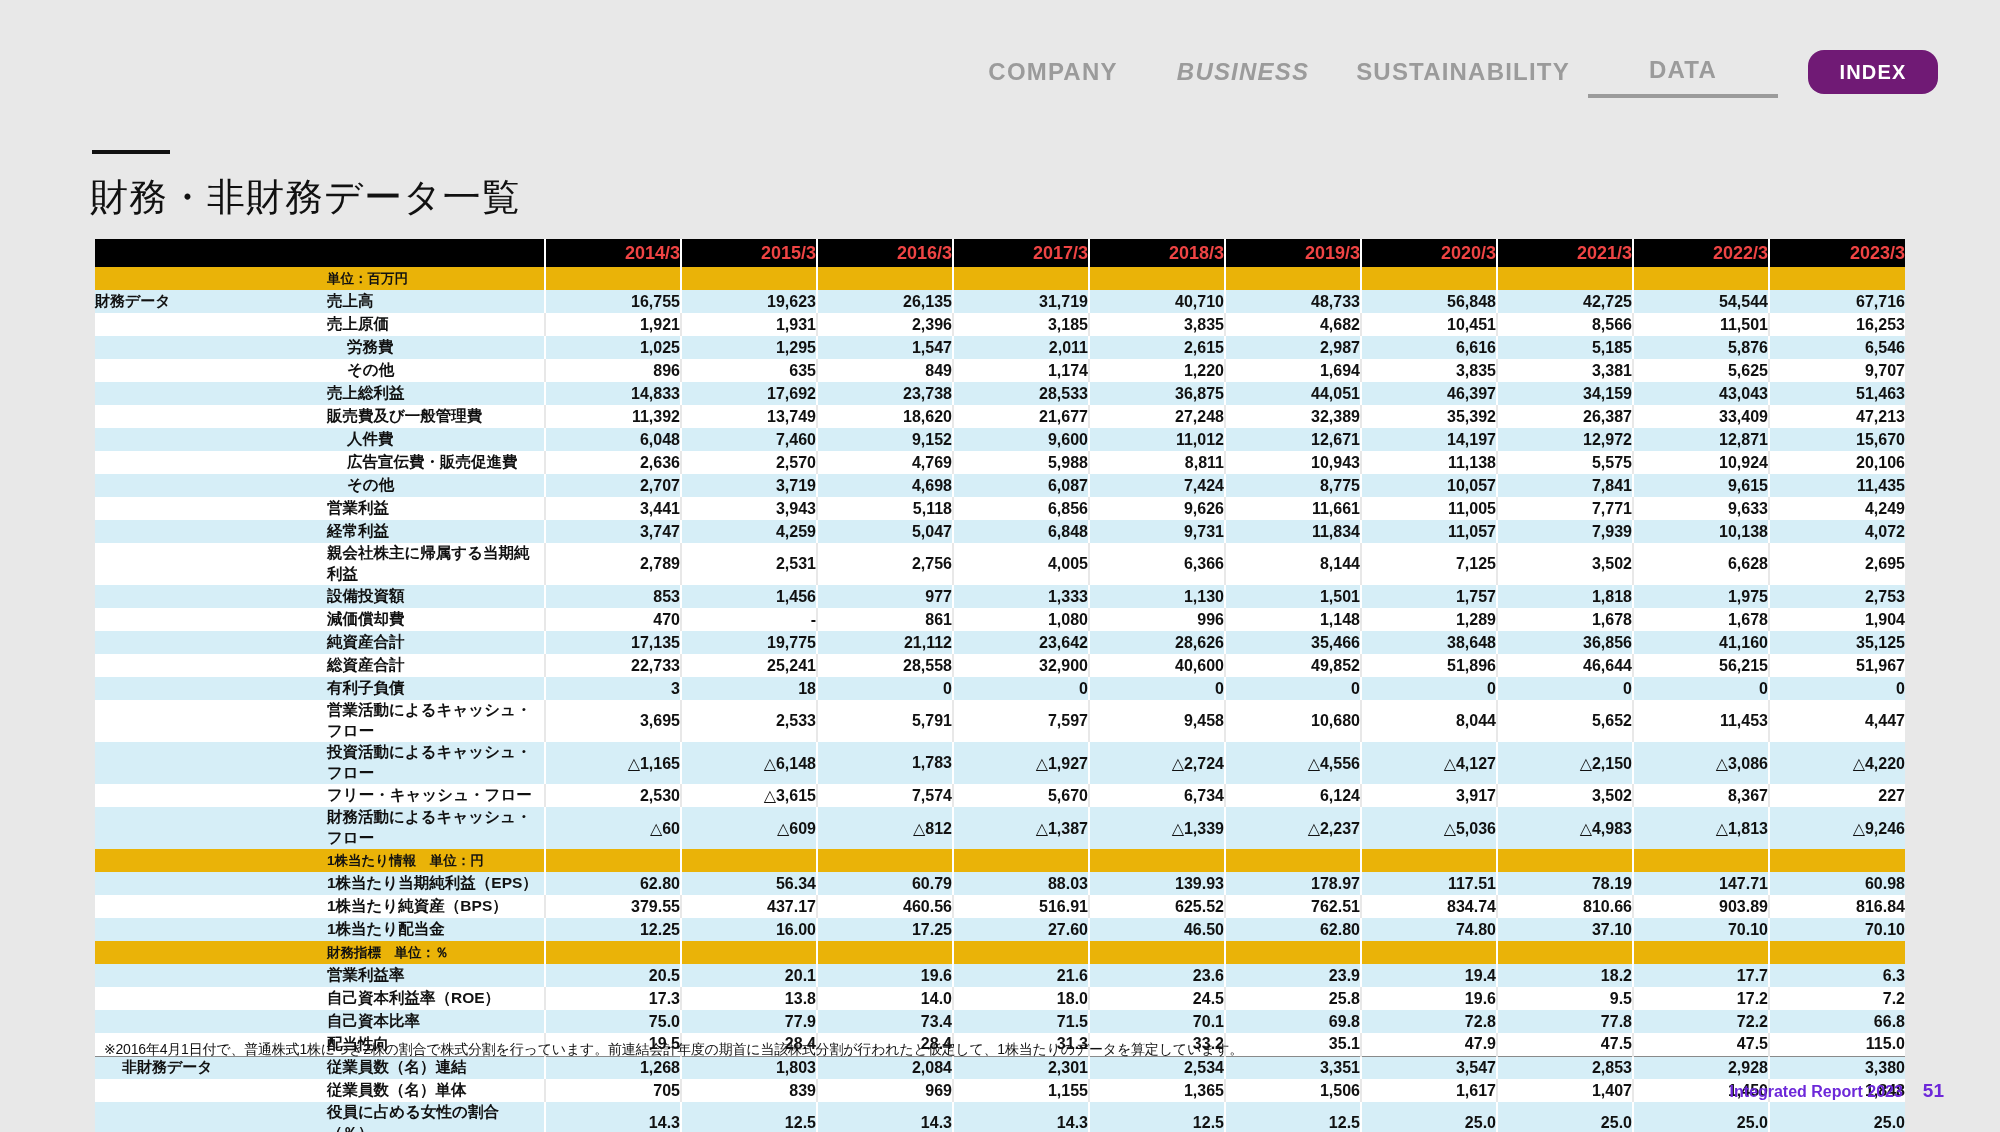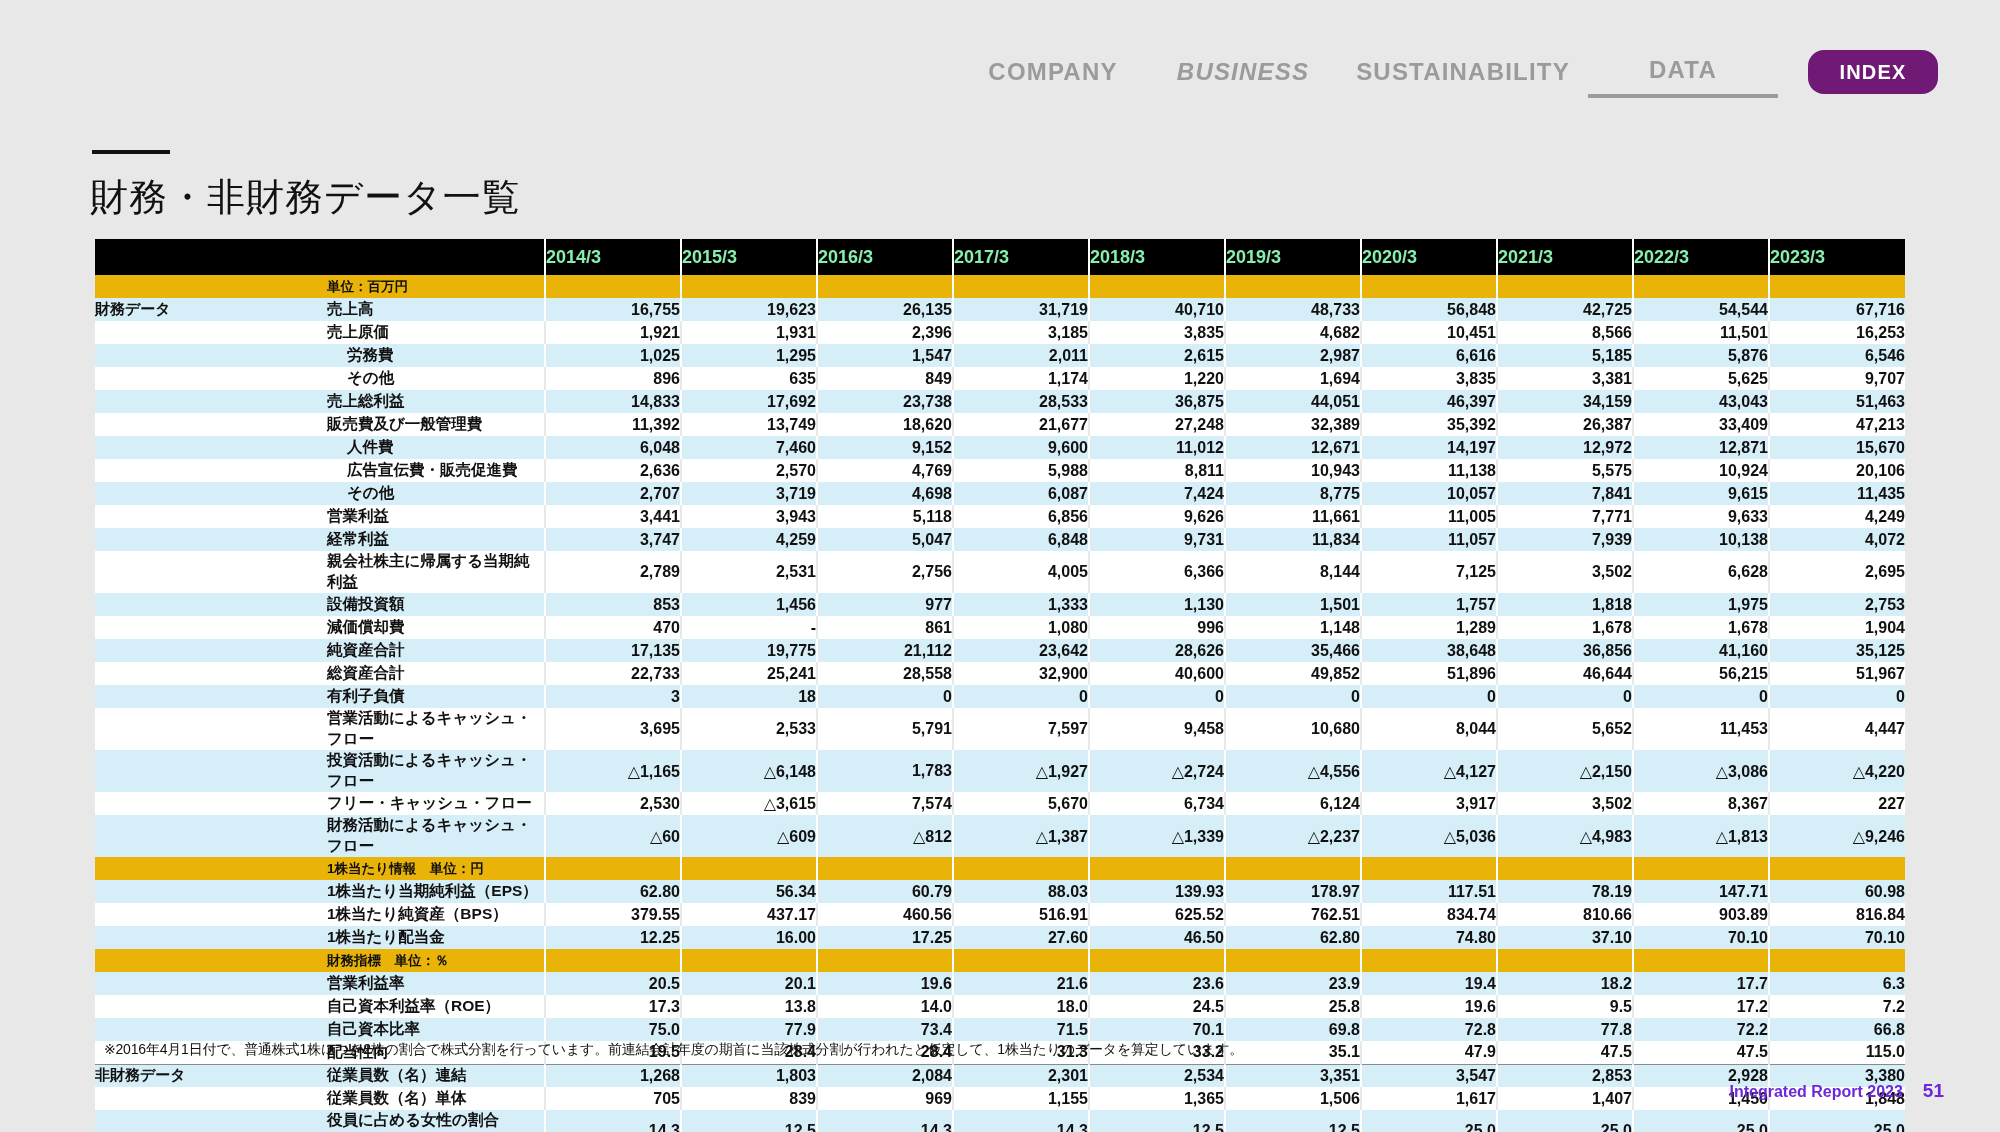--- a/index.html
+++ b/index.html
@@ -47,22 +47,22 @@
   
   .tbl-wrap { position: absolute; left: 95px; top: 239px; width: 1810px; }
   table.data { border-collapse: collapse; width: 1810px; table-layout: fixed; }
   table.data td, table.data th { padding: 0; }
 
   col.c-grp  { width: 128px; }
   col.c-lbl  { width: 322px; }
   col.c-yr   { width: 136px; }
 
   thead th {
-    background: #000; color: #86efac; height: 36px;
-    font-size: 18px; font-weight: bold; text-align: left;
+    background: #000; color: #ef4444; height: 28px;
+    font-size: 18px; font-weight: bold; text-align: right;
     vertical-align: middle;
   }
   thead th.hdr-blank { background:#000; }
   thead th.yr { border-left: 2px solid #fff; }
 
   tr.unitrow td {
     background: #eab308; height: 23px;
     font-size: 13.5px; font-weight: bold; color: #111;
     vertical-align: middle;
   }
@@ -82,21 +82,21 @@
     font-size: 15.5px; font-weight: bold; color: #111; text-align: left;
   }
   td.lbl.ind0 { padding-left: 104px; }
   td.lbl.ind1 { padding-left: 124px; }
   td.num {
     font-size: 16px; font-weight: bold; color: #111;
     text-align: right; padding-right: 14px;
     border-left: 2px solid #ffffff;
   }
   tr.drow.even td.num { border-left: 2px solid #e8e8e8; }
-  tr.sep-top td { border-top: 1px solid #8a8a8a; }
+  tr.sep-top td { border-top: 1px solid #8a8a8a; padding-left: 27px; }
 
   
   .footnote {
     position: absolute; left: 104px; top: 1041px;
     font-size: 14px; color: #111; letter-spacing: -0.2px;
   }
   .footer-right {
     position: absolute; right: 56px; top: 1080px;
     font-size: 16px; font-weight: bold; color: #6d28d9;
   }

